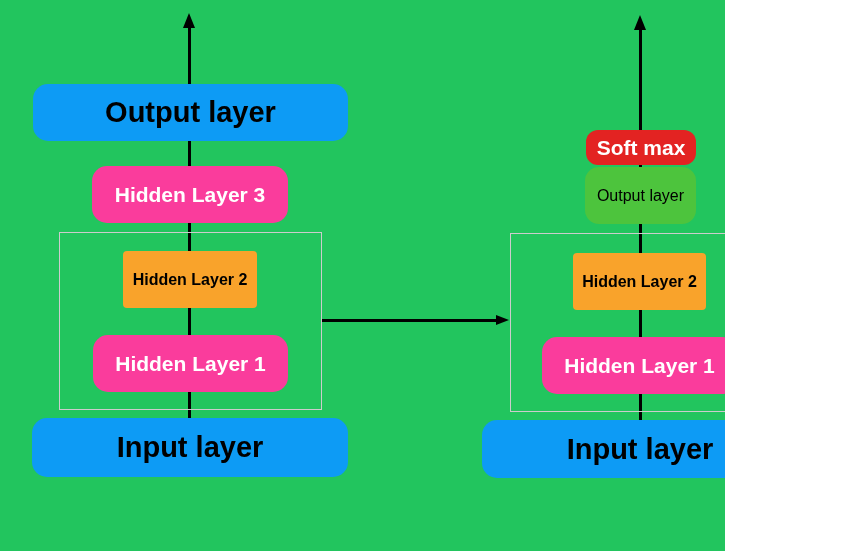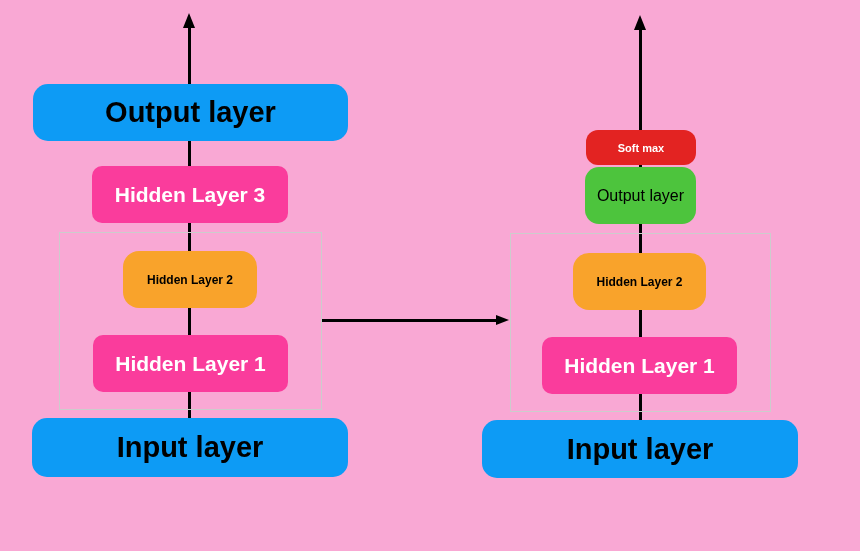--- a/index.html
+++ b/index.html
@@ -3,23 +3,23 @@
 <meta charset="utf-8">
 <style>
   html, body {
     margin: 0;
     padding: 0;
     background: #ffffff;
     font-family: "Liberation Sans", sans-serif;
   }
   .canvas {
     position: relative;
-    width: 860px;
+    width: 725px;
     height: 551px;
-    background: #f9a8d4;
+    background: #22c55e;
     overflow: hidden;
   }
   
   .layer-box {
     position: absolute;
     display: flex;
     align-items: center;
     justify-content: center;
     text-align: center;
     z-index: 3;
@@ -27,37 +27,37 @@
   }
   .blue-box {
     background: var(--blue, #0D9BF5);
     border-radius: 15px;
     color: #000000;
     font-size: 29px;
     font-weight: 700;
   }
   .pink-box {
     background: var(--pink, #FA3C9C);
-    border-radius: 10px;
+    border-radius: 15px;
     color: #ffffff;
     font-size: 21px;
     font-weight: 700;
   }
   .orange-box {
     background: var(--orange, #F9A32B);
-    border-radius: 16px;
+    border-radius: 4px;
     color: #000000;
-    font-size: 12px;
+    font-size: 16px;
     font-weight: 700;
   }
   .red-box {
     background: var(--red, #E32322);
     border-radius: 12px;
     color: #ffffff;
-    font-size: 11px;
+    font-size: 21px;
     font-weight: 700;
   }
   .green-box {
     background: var(--green, #4DC43D);
     border-radius: 14px;
     color: #000000;
     font-size: 16px;
     font-weight: 400;
   }
   

